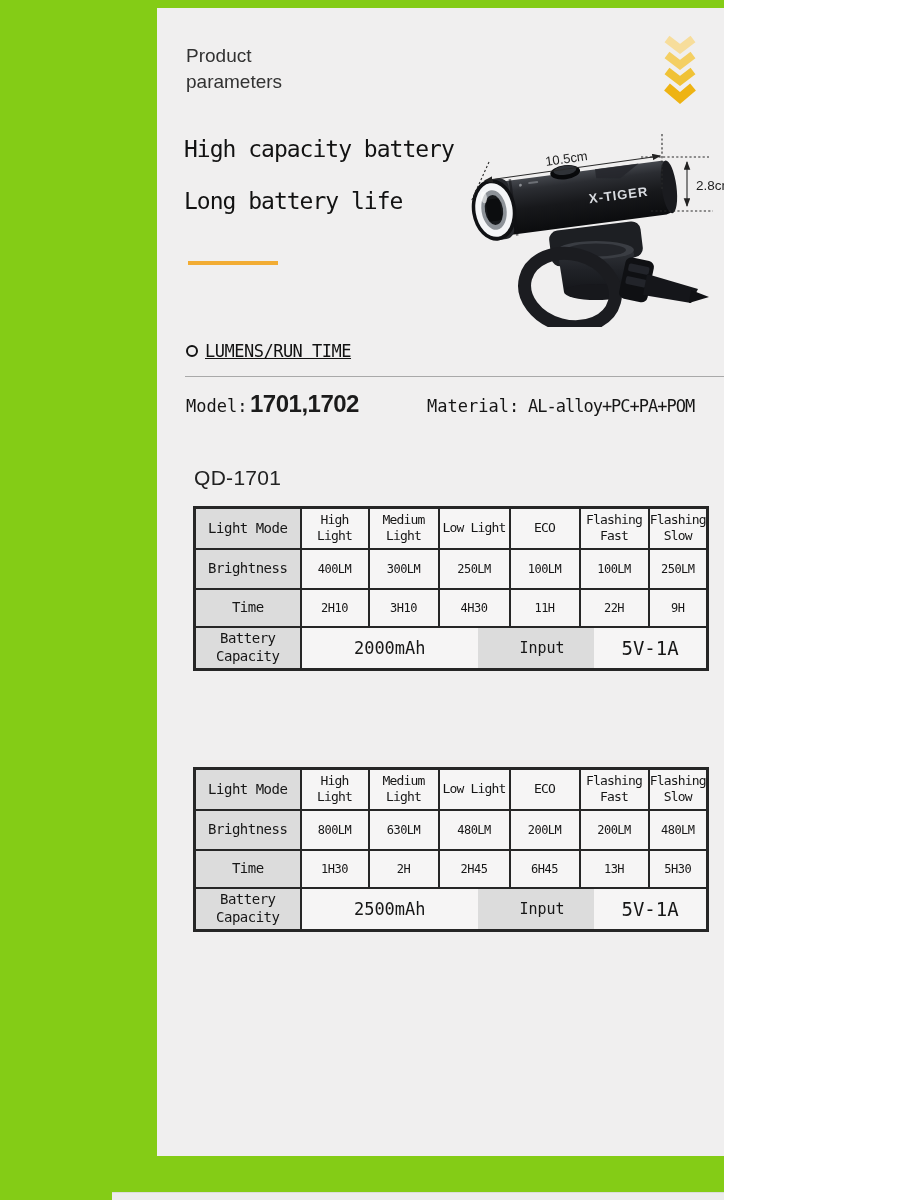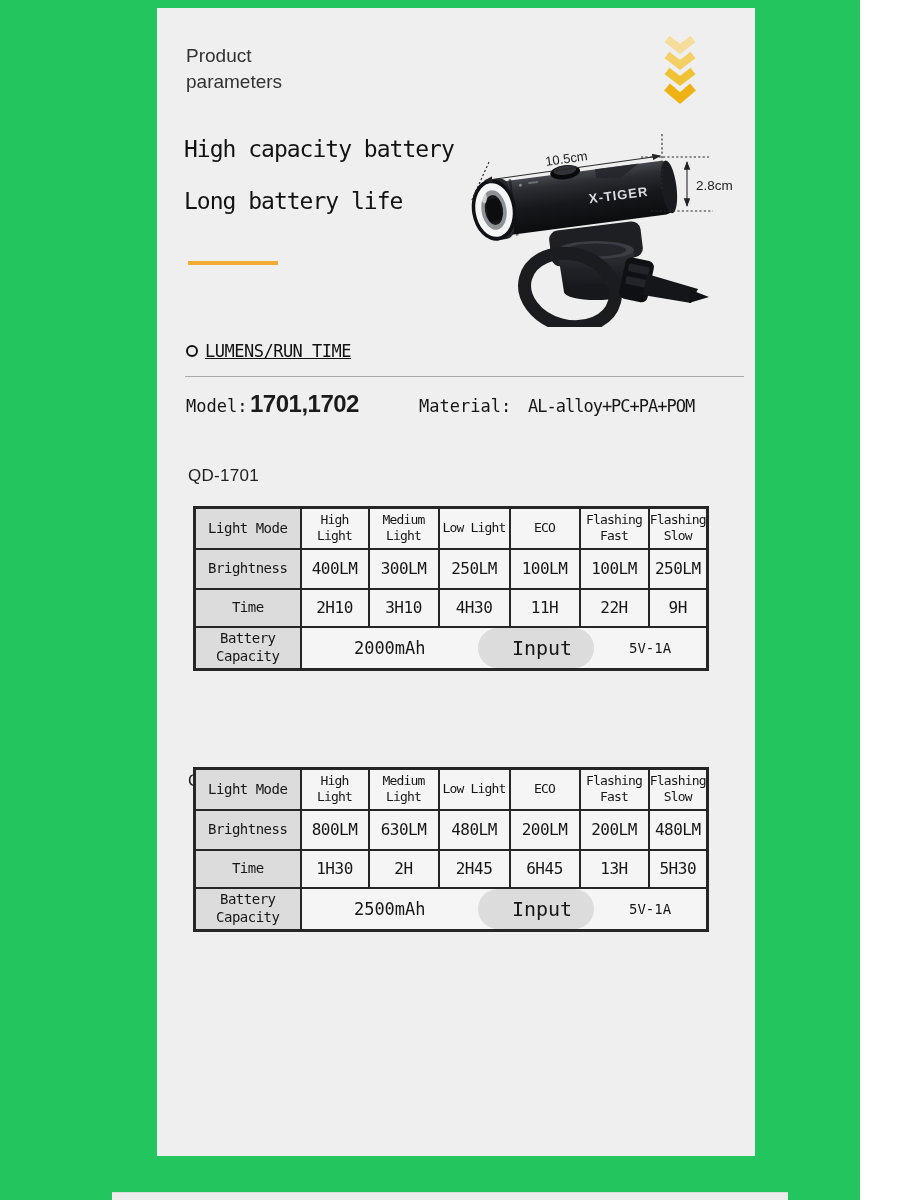--- a/index.html
+++ b/index.html
@@ -1,17 +1,17 @@
 <!DOCTYPE html>
 <html><head>
 <meta charset="utf-8">
 <style>
   html,body{margin:0;padding:0;}
   body{width:900px;height:1200px;background:#ffffff;font-family:"Liberation Sans",sans-serif;}
-  .page{position:absolute;top:0;left:0;width:860px;height:1200px;background:#22c55e;overflow:hidden;}
+  .page{position:absolute;top:0;left:0;width:724px;height:1200px;background:#84cc16;overflow:hidden;}
   .panel{position:absolute;left:157px;top:8px;width:598px;height:1148px;background:#f0efef;}
 
   .product-title{position:absolute;left:186px;top:43px;width:150px;font-size:19px;line-height:26px;color:#323232;}
   .chevrons{position:absolute;left:663px;top:34px;}
 
   .hero-line{position:absolute;left:184px;font-family:"DejaVu Sans Mono",monospace;font-size:23px;letter-spacing:-1px;color:#121212;white-space:nowrap;}
   .hero-1{top:136px;}
   .hero-2{top:188px;}
   .accent-underline{position:absolute;left:188px;top:261px;width:90px;height:4px;background:#F2AC33;}
 
@@ -19,44 +19,44 @@
 
   .lumens-row{position:absolute;left:186px;top:341px;display:flex;align-items:center;gap:7px;}
   .lumens-bullet{width:12px;height:12px;box-sizing:border-box;border:2.5px solid #121212;border-radius:50%;background:transparent;}
   .lumens-label{font-family:"DejaVu Sans Mono",monospace;font-size:17px;letter-spacing:-0.5px;color:#121212;white-space:nowrap;text-decoration:underline;}
 
   .divider{position:absolute;left:185px;top:376px;width:559px;height:1px;background:#a9a9a9;}
 
   .spec-row{position:absolute;left:186px;top:389px;width:560px;height:32px;}
   .spec-model-label{position:absolute;left:0;top:7px;font-family:"DejaVu Sans Mono",monospace;font-size:17px;color:#161616;}
   .spec-model-value{position:absolute;left:64px;top:1px;font-size:24px;font-weight:600;letter-spacing:-0.5px;color:#1b1b1b;}
-  .spec-material-label{position:absolute;left:233px;top:7px;font-family:"DejaVu Sans Mono",monospace;font-size:17px;color:#161616;}
+  .spec-material-label{position:absolute;left:241px;top:7px;font-family:"DejaVu Sans Mono",monospace;font-size:17px;color:#161616;}
   .spec-material-value{position:absolute;left:342px;top:7px;font-family:"DejaVu Sans Mono",monospace;font-size:17px;letter-spacing:-1px;color:#161616;white-space:nowrap;}
 
-  .section-title{position:absolute;left:188px;font-size:17px;letter-spacing:0.3px;color:#222222;}
+  .section-title{position:absolute;left:194px;font-size:21px;letter-spacing:0.3px;color:#222222;}
   .st-1{top:466px;}
   .st-2{top:735px;margin-top:36px;}
 
   .spec-table{position:absolute;left:193px;border-collapse:collapse;table-layout:fixed;width:513px;background:#f6f5f5;border:3px solid #262626;font-family:"DejaVu Sans Mono",monospace;color:#161616;}
   .tb-1{top:506px;}
   .tb-2{top:767px;}
   .spec-table td{border:2px solid #262626;text-align:center;vertical-align:middle;padding:0;overflow:hidden;}
   .row-head{height:41px;}
   .row-bright{height:40px;}
   .row-time{height:38px;}
   .row-batt{height:40px;}
   .hdr-cell{font-size:13px;letter-spacing:-0.8px;line-height:1.25;}
   .label-cell{background:#dcdcdc;font-size:14px;letter-spacing:-0.5px;line-height:1.25;margin-left:42px;}
-  .value-cell{font-size:16px;letter-spacing:-0.5px;}
+  .value-cell{font-size:12px;letter-spacing:-0.5px;}
   .batt-td{padding:0;}
   .batt-flex{display:flex;width:100%;height:40px;align-items:stretch;}
-  .batt-seg{display:flex;align-items:center;justify-content:center;border-radius:20px;}
+  .batt-seg{display:flex;align-items:center;justify-content:center;}
   .batt-capacity{flex:183 0 0;font-size:17px;}
-  .batt-input{flex:108 0 0;background:#dcdcdc;font-size:20px;padding-left:12px;}
-  .batt-power{flex:116 0 0;font-size:14px;}
+  .batt-input{flex:108 0 0;background:#dcdcdc;font-size:15px;padding-left:12px;}
+  .batt-power{flex:116 0 0;font-size:19px;}
 
   .bottom-bar{position:absolute;left:112px;top:1192px;width:676px;height:8px;background:#ececec;border-top:1px solid #dcdcdc;}
 </style>
 </head>
 <body>
 
 <div class="page">
   <div class="panel"></div>
 
   <div class="product-title">Product parameters</div>

